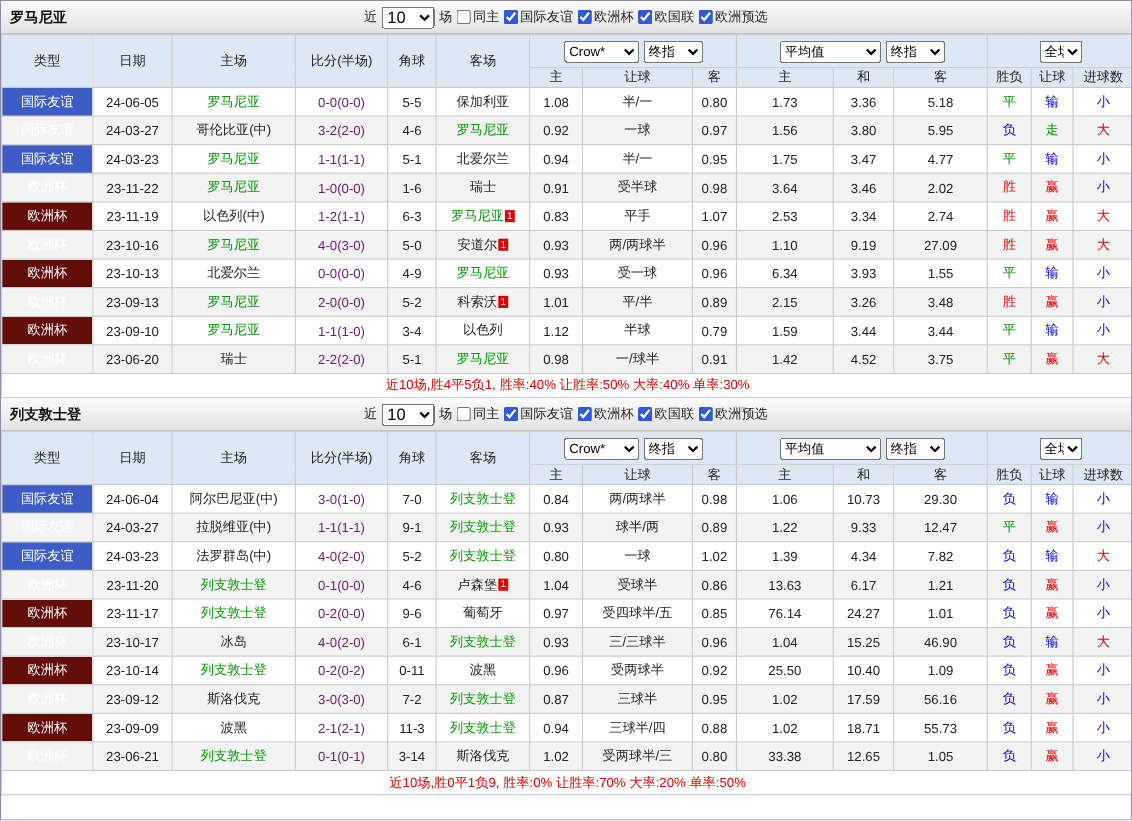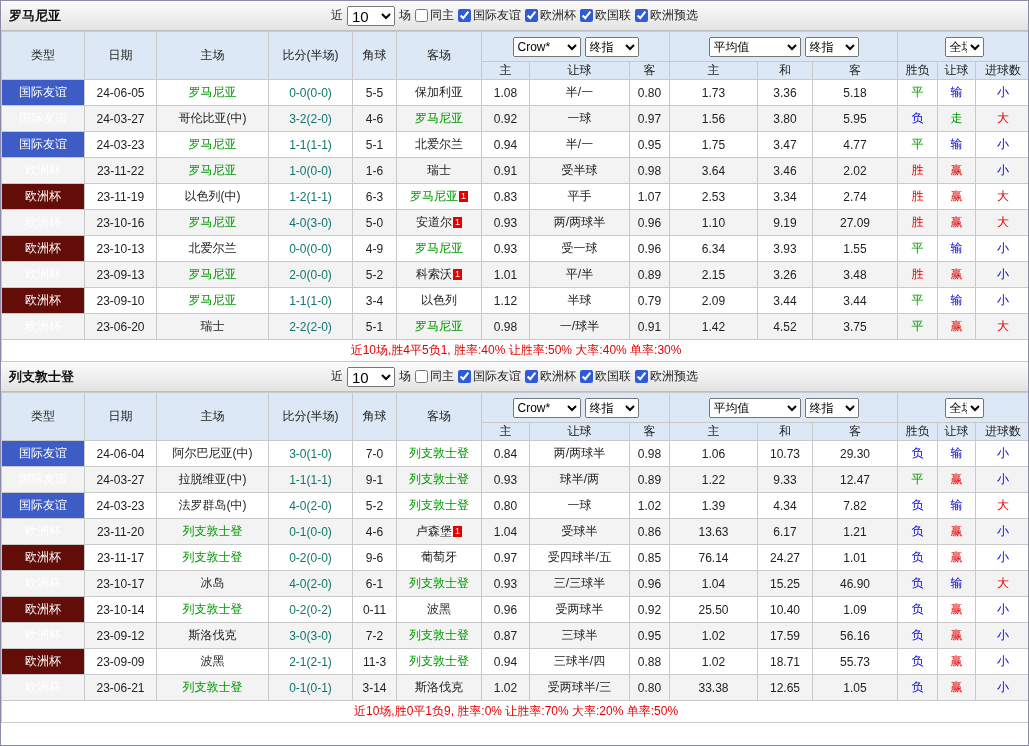--- a/index.html
+++ b/index.html
@@ -34,21 +34,21 @@
   thead th{background:#dce8f5;font-weight:normal;color:#222;font-size:12px}
   thead tr.r1 th{height:30px}
   thead tr.r2 th{height:16px}
   .group-sel{display:flex;justify-content:center;align-items:center;gap:4px}
   .group-sel select{height:20px;font-size:12px}
   .s66{width:68px}.s52{width:54px}.s78{width:92px}.s58{width:39px}.sel-count{width:48px}
   tbody td{height:26px;background:#fff}
   tbody tr.alt td{background:#f3f3f3}
   td.friendly{background:#3d5cc5;color:#fff}
   td.cup{background:#630d08;color:#fff}
-  td.score{color:#0f766e}
+  td.score{color:#701a75}
   .hl{color:#009900}
   .badge{display:inline-block;background:#e50000;color:#fff;font-size:9px;line-height:11px;padding:0 2px;
     margin-left:1px;vertical-align:top;margin-top:3px}
   .c-red{color:#e50000}
   .c-green{color:#009900}
   .c-blue{color:#0000d8}
   tfoot td{height:22px;color:#e50000;background:#fff;font-size:12px}
 </style>
 </head>
 <body>
@@ -281,21 +281,21 @@
           <tr>
             <td class="cup">欧洲杯</td>
             <td>23-09-10</td>
             <td><span class="hl">罗马尼亚</span></td>
             <td class="score">1-1(1-0)</td>
             <td>3-4</td>
             <td><span>以色列</span></td>
             <td>1.12</td>
             <td>半球</td>
             <td>0.79</td>
-            <td>2.09</td>
+            <td>1.59</td>
             <td>3.44</td>
             <td>3.44</td>
             <td class="c-green">平</td>
             <td class="c-blue">输</td>
             <td class="c-blue">小</td>
           </tr>
           <tr class="alt">
             <td class="cup">欧洲杯</td>
             <td>23-06-20</td>
             <td><span>瑞士</span></td>

